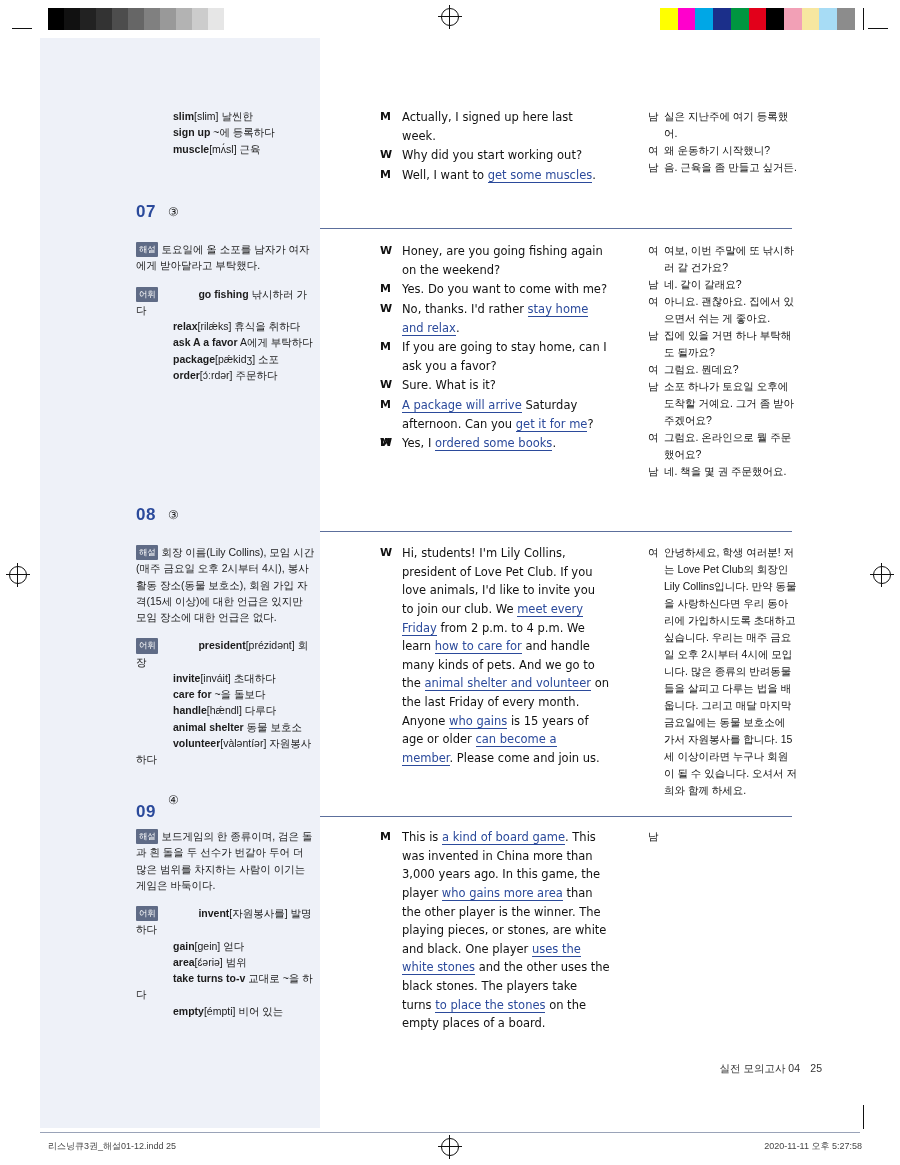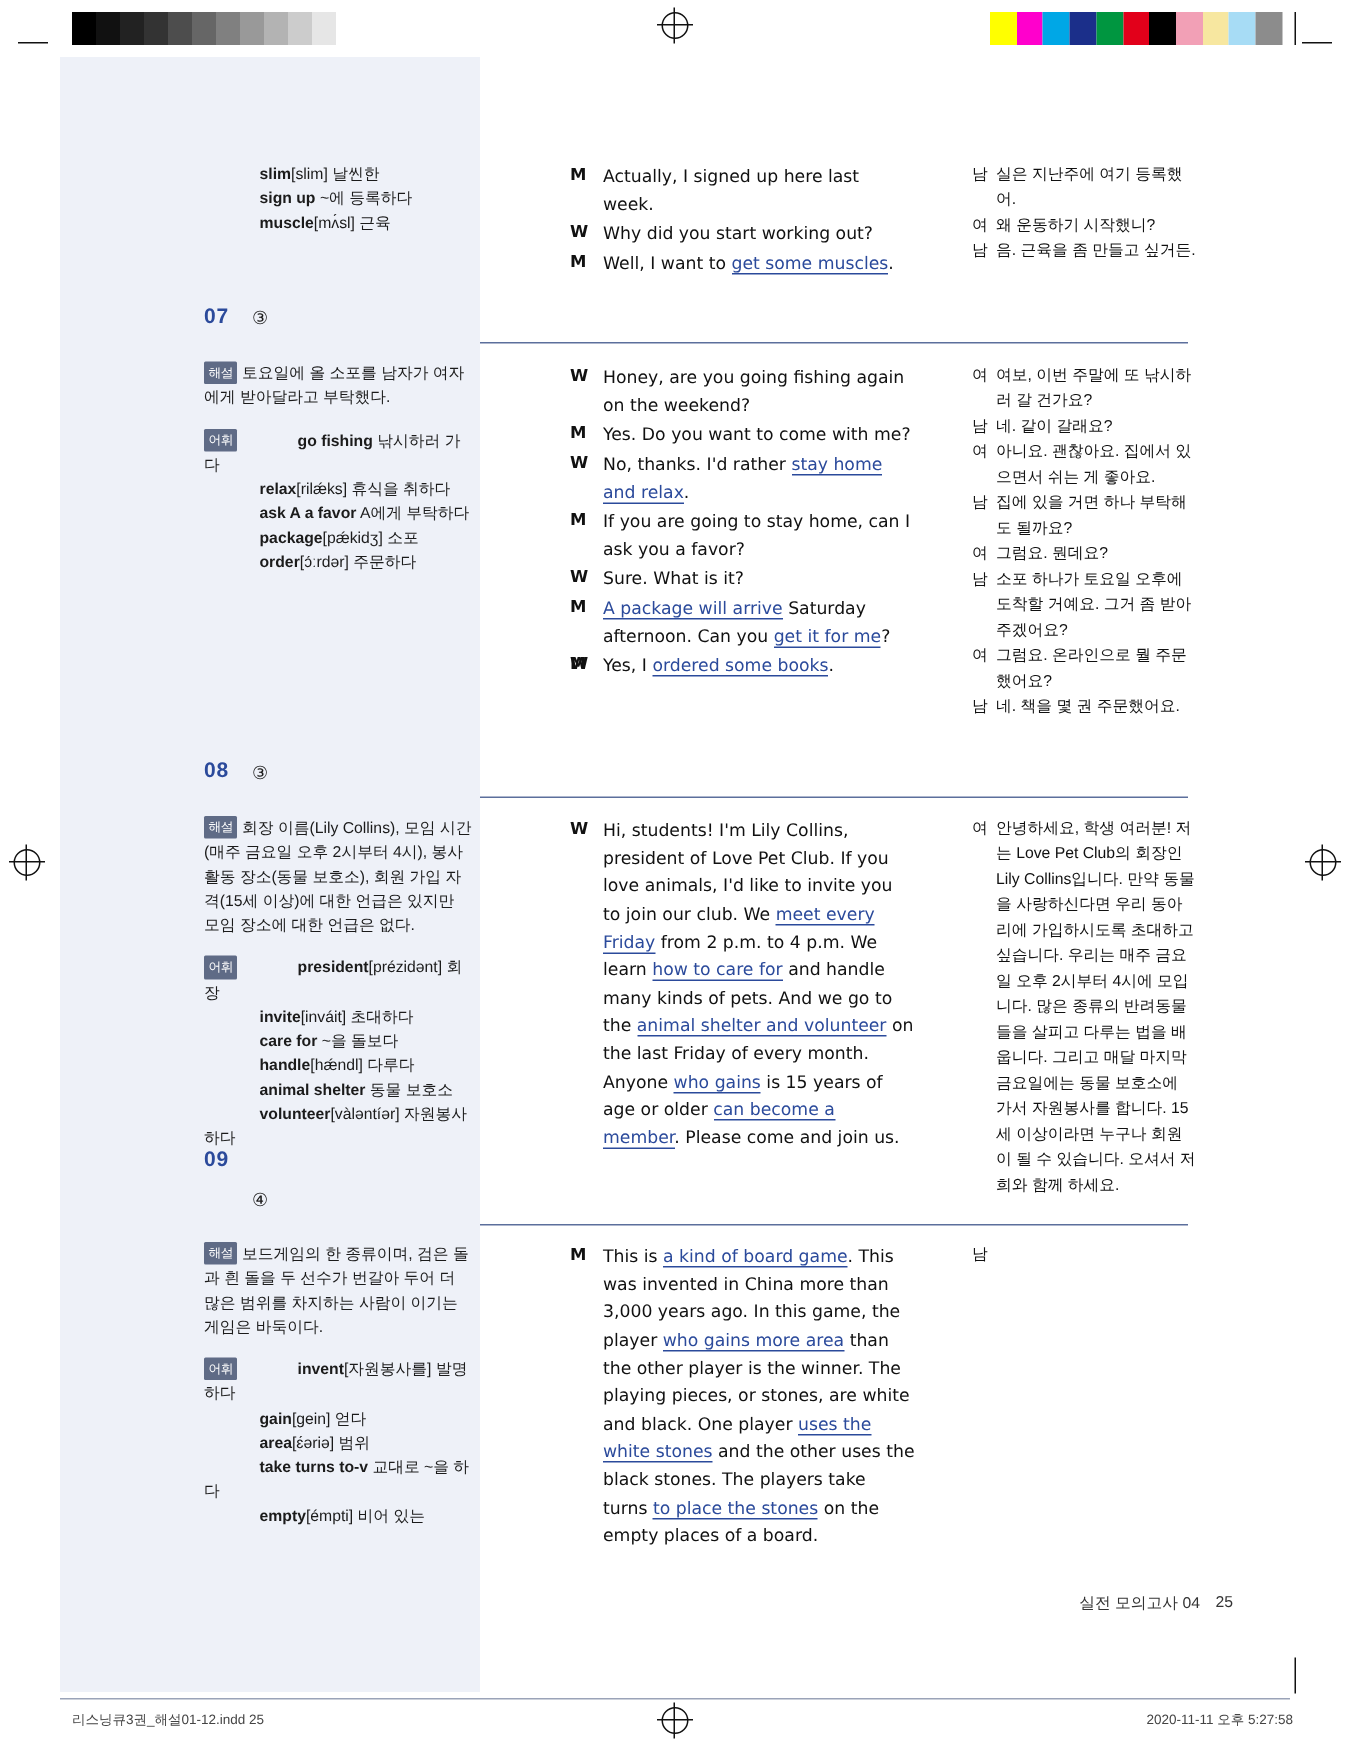--- a/index.html
+++ b/index.html
@@ -83,21 +83,21 @@
     position: absolute;
     left: 280px;
     width: 472px;
     height: 1px;
     background: #5c6f9c;
   }
 
   .qnum {
     position: absolute;
     left: 96px;
-    font-size: 14px;
+    font-size: 17px;
     font-weight: bold;
     color: #2b4a9b;
     letter-spacing: 0.5px;
   }
   .qans {
     position: absolute;
     font-size: 12px;
     color: #1a1a1a;
   }
 
@@ -456,21 +456,21 @@
 
       <div class="trans" style="top:506px;">
         <div class="tline">
           <span class="tspk">여</span>
           <span>안녕하세요, 학생 여러분! 저는 Love Pet Club의 회장인 Lily Collins입니다. 만약 동물을 사랑하신다면 우리 동아리에 가입하시도록 초대하고 싶습니다. 우리는 매주 금요일 오후 2시부터 4시에 모입니다. 많은 종류의 반려동물들을 살피고 다루는 법을 배웁니다. 그리고 매달 마지막 금요일에는 동물 보호소에 가서 자원봉사를 합니다. 15세 이상이라면 누구나 회원이 될 수 있습니다. 오셔서 저희와 함께 하세요.</span>
         </div>
       </div>
     </div>
 
     <div class="qblock">
-      <div class="qnum" style="top:726px;text-align:center;">09</div>
+      <div class="qnum" style="top:764px;text-align:center;">09</div>
       <div class="qans" style="left:128px; top:755px;">④</div>
       <div class="rule" style="top:778px;"></div>
 
       <div class="lcol" style="top:790px;">
         <p class="para">
           <span class="tag">해설</span><span>보드게임의 한 종류이며, 검은 돌과 흰 돌을 두 선수가 번갈아 두어 더 많은 범위를 차지하는 사람이 이기는 게임은 바둑이다.</span>
         </p>
         <div>
           <p class="voc">
             <span class="tag">어휘</span><span class="w">invent</span><span class="ph">[자원봉사를]</span> <span>발명하다</span>

